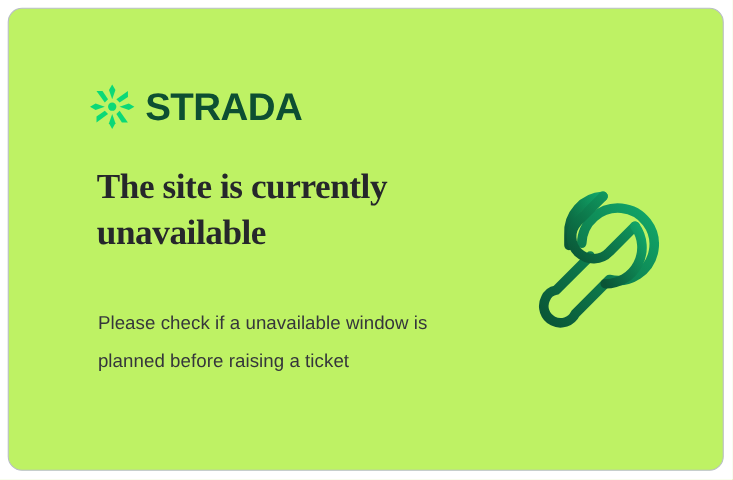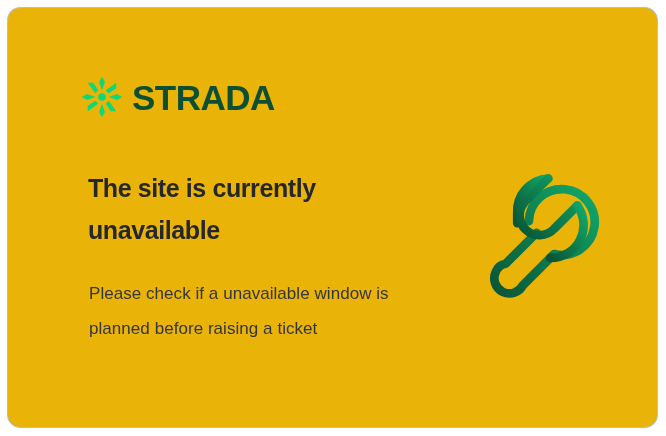--- a/index.html
+++ b/index.html
@@ -24,21 +24,21 @@
   }
 
   
   .card {
     position: absolute;
     left: 7px;
     top: 7px;
     width: 651px;
     height: 421px;
     box-sizing: border-box;
-    background: #eab308;
+    background: #bef264;
     border: 1px solid #b9bec7;
     border-radius: 13px;
     overflow: hidden;
   }
 
   
   .logo {
     position: absolute;
     left: 73px;
     top: 68px;
@@ -58,28 +58,29 @@
     letter-spacing: -0.5px;
     color: #0d4f32;
     line-height: 1;
     white-space: nowrap;
   }
 
   
   .headline {
     position: absolute;
     left: 80px;
-    top: 159px;
+    top: 140px;
     width: 330px;
     margin: 0;
-    font-size: 25px;
+    font-size: 32px;
     font-weight: 700;
     line-height: 42px;
     letter-spacing: -0.4px;
     color: #26272b;
+    font-family: Liberation Serif, serif;
   }
 
   
   .body-copy {
     position: absolute;
     left: 81px;
     top: 268px;
     width: 300px;
     margin: 0;
     font-size: 17px;

